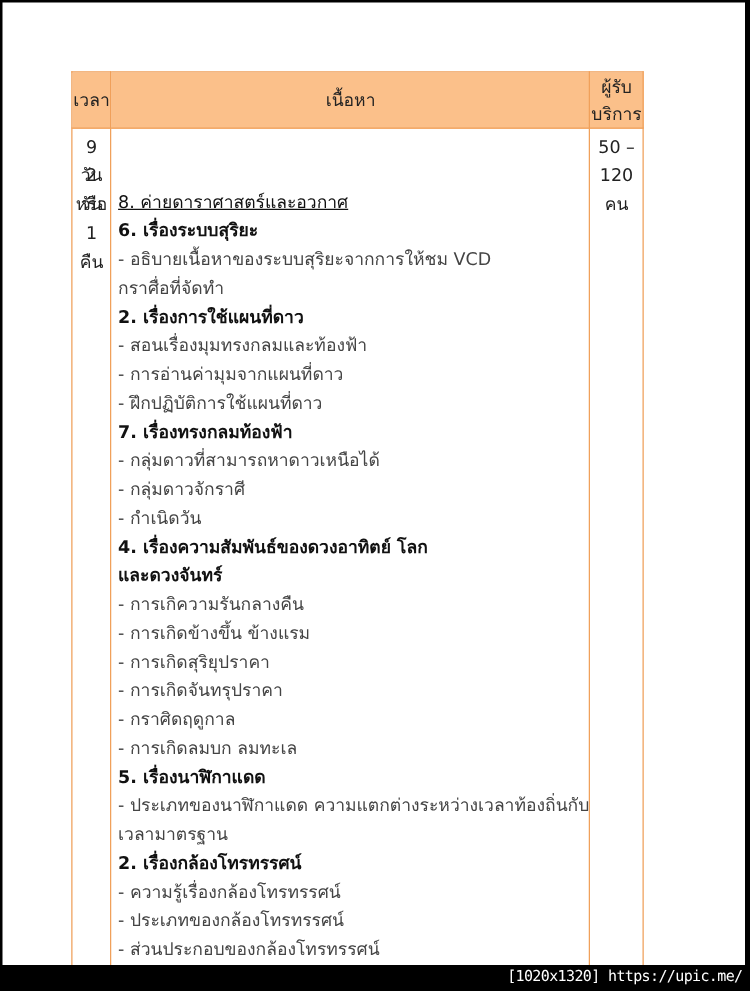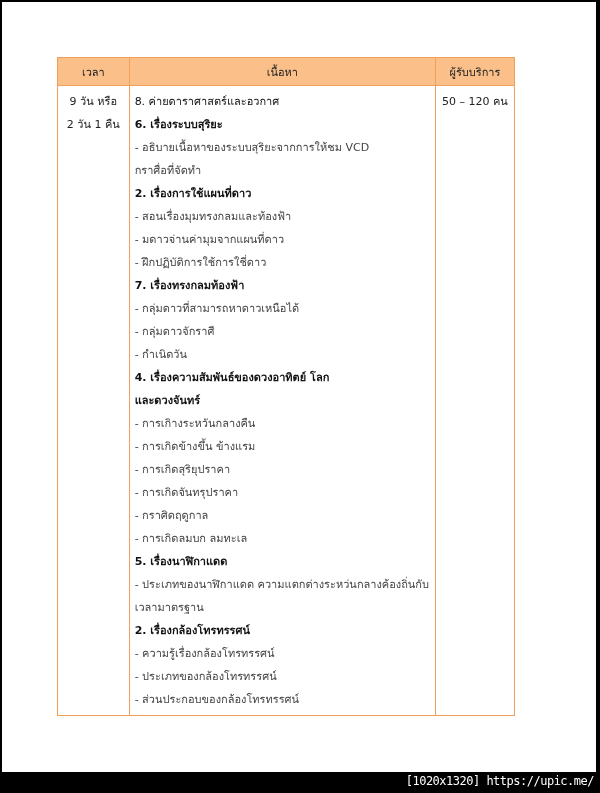--- a/index.html
+++ b/index.html
@@ -12,37 +12,37 @@
     }
     .footer-bar {
       position: absolute; left: 0; top: 772px; width: 600px; height: 21px; background: #000;
     }
     .footer-text {
       position: absolute; right: 6px; top: 2px; color: #fff; font-size: 12px;
       font-family: "DejaVu Sans Mono", monospace; letter-spacing: -0.5px;
     }
     table.sched {
       position: absolute; left: 55px; top: 55px; width: 458px;
-      border-collapse: collapse; font-size: 11px; color: #222;
+      border-collapse: collapse; font-size: 14px; color: #222;
     }
     table.sched th, table.sched td { border: 1.5px solid #f0a05a; }
     table.sched th {
       background: #fbc08a; height: 27px; font-weight: normal; color: #222; padding: 0;
       text-align: center;
     }
     table.sched td { vertical-align: top; padding: 0; }
     .c1 { width: 84px; }
     .c2 { width: 307px; }
     .c3 { width: 91px; }
     .time-cell { text-align: center; padding-top: 4px !important; }
     .time-line { height: 23px; line-height: 23px; }
     .content-cell { padding: 4px 0 4px 5px !important; height: 611px; }
     .line { height: 23px; line-height: 23px; white-space: nowrap; color: #444; }
     .line.heading { font-weight: bold; color: #111; }
-    .line.title { color: #111; }
+    .line.title { text-decoration: underline; color: #111; margin-top: 44px; }
     .line.sub { color: #444; }
     .serve-cell { text-align: center; padding-top: 4px !important; }
     .serve-line { height: 23px; line-height: 23px; }
   </style>
 </head>
 <body>
 
 <div class="page">
   <table class="sched">
     <thead>
@@ -58,36 +58,36 @@
           <div class="time-line">9 วัน หรือ</div>
           <div class="time-line">2 วัน 1 คืน</div>
         </td>
         <td class="content-cell">
           <div class="line title">8. ค่ายดาราศาสตร์และอวกาศ</div>
           <div class="line heading">6. เรื่องระบบสุริยะ</div>
           <div class="line sub">- อธิบายเนื้อหาของระบบสุริยะจากการให้ชม VCD</div>
           <div class="line sub">กราศื่อที่จัดทำ</div>
           <div class="line heading">2. เรื่องการใช้แผนที่ดาว</div>
           <div class="line sub">- สอนเรื่องมุมทรงกลมและท้องฟ้า</div>
-          <div class="line sub">- มดาวจ่านค่ามุมจากแผนที่ดาว</div>
-          <div class="line sub">- ฝึกปฏิบัติการใช้การใชี่ดาว</div>
+          <div class="line sub">- การอ่านค่ามุมจากแผนที่ดาว</div>
+          <div class="line sub">- ฝึกปฏิบัติการใช้แผนที่ดาว</div>
           <div class="line heading">7. เรื่องทรงกลมท้องฟ้า</div>
           <div class="line sub">- กลุ่มดาวที่สามารถหาดาวเหนือได้</div>
           <div class="line sub">- กลุ่มดาวจักราศี</div>
           <div class="line sub">- กำเนิดวัน</div>
           <div class="line heading">4. เรื่องความสัมพันธ์ของดวงอาทิตย์ โลก</div>
           <div class="line heading">และดวงจันทร์</div>
-          <div class="line sub">- การเกิางระหวันกลางคืน</div>
+          <div class="line sub">- การเกิความรันกลางคืน</div>
           <div class="line sub">- การเกิดข้างขึ้น ข้างแรม</div>
           <div class="line sub">- การเกิดสุริยุปราคา</div>
           <div class="line sub">- การเกิดจันทรุปราคา</div>
           <div class="line sub">- กราศิดฤดูกาล</div>
           <div class="line sub">- การเกิดลมบก ลมทะเล</div>
           <div class="line heading">5. เรื่องนาฬิกาแดด</div>
-          <div class="line sub">- ประเภทของนาฬิกาแดด ความแตกต่างระหว่นกลางค้องถิ่นกับ</div>
+          <div class="line sub">- ประเภทของนาฬิกาแดด ความแตกต่างระหว่างเวลาท้องถิ่นกับ</div>
           <div class="line sub">เวลามาตรฐาน</div>
           <div class="line heading">2. เรื่องกล้องโทรทรรศน์</div>
           <div class="line sub">- ความรู้เรื่องกล้องโทรทรรศน์</div>
           <div class="line sub">- ประเภทของกล้องโทรทรรศน์</div>
           <div class="line sub">- ส่วนประกอบของกล้องโทรทรรศน์</div>
         </td>
         <td class="serve-cell">
           <div class="serve-line">50 – 120 คน</div>
         </td>
       </tr>

